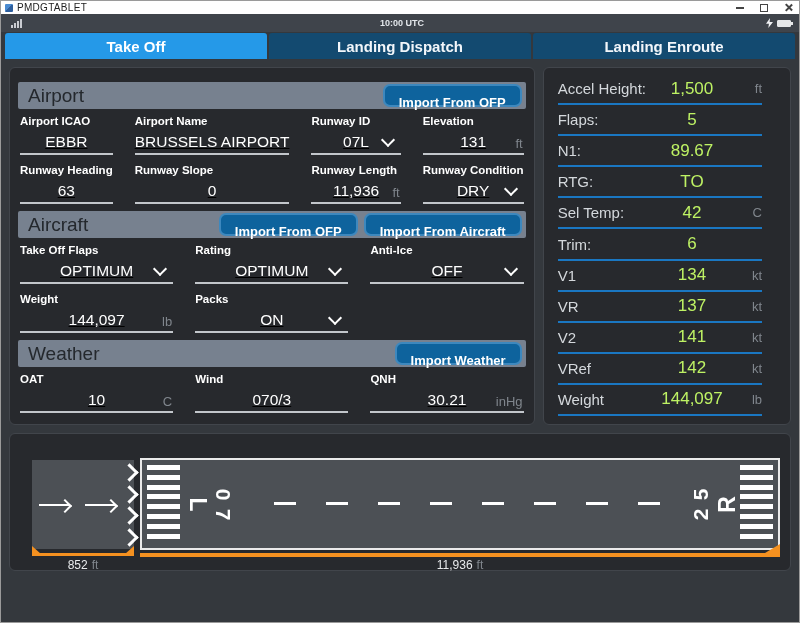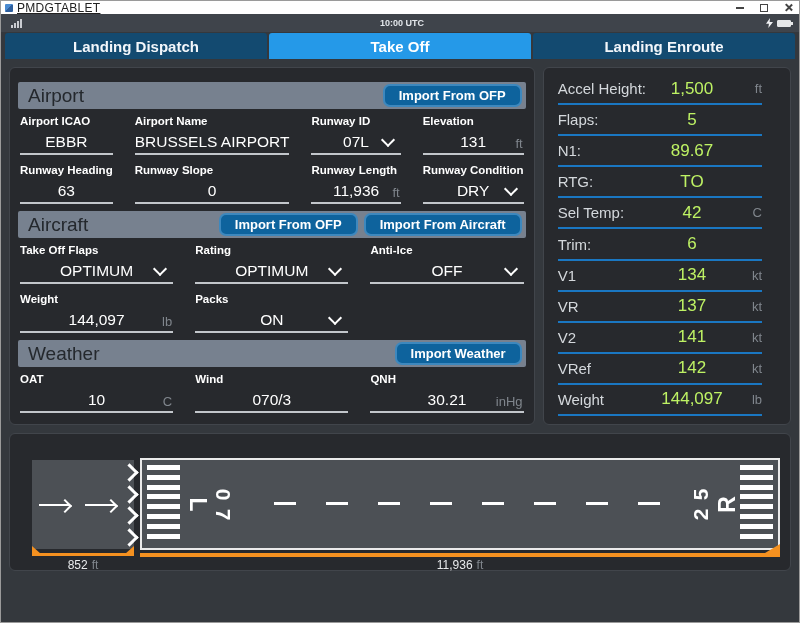--- a/index.html
+++ b/index.html
@@ -3,21 +3,21 @@
 <meta charset="utf-8">
 <style>
   * { margin:0; padding:0; box-sizing:border-box; }
   html,body { width:800px; height:623px; background:#1e1e1e; font-family:"Liberation Sans", sans-serif; }
   .window { width:800px; height:623px; border:1px solid #9a9a9a; background:#34383d; overflow:hidden; position:relative; }
 
   
   .titlebar { height:13px; background:#ffffff; display:flex; align-items:center; justify-content:space-between; padding:0 6px 0 4px; }
   .tb-left { display:flex; align-items:center; gap:4px; }
   .app-icon { width:8px; height:8px; background:linear-gradient(135deg,#4a8ad0 0 50%, #2e5f9e 50% 100%); border-radius:1px; }
-  .tb-title { font-size:12px; color:#222; letter-spacing:.3px;text-decoration:underline; }
+  .tb-title { font-size:10px; color:#222; letter-spacing:.3px; }
   .tb-controls { display:flex; align-items:center; gap:16px; }
   .ic-min { width:8px; height:2px; background:#444; }
   .ic-max { width:8px; height:8px; border:1px solid #444; }
   .ic-close { position:relative; width:9px; height:9px; }
   .ic-close::before,.ic-close::after { content:""; position:absolute; left:4px; top:0; width:1.5px; height:9px; background:#444; }
   .ic-close::before { transform:rotate(45deg); } .ic-close::after { transform:rotate(-45deg); }
 
   
   .statusbar { height:18px; background:#3f444b; position:relative; display:flex; align-items:center; justify-content:space-between; padding:0 8px 0 10px; }
   .status-time { position:absolute; left:4px; right:0; text-align:center; font-size:9px; font-weight:700; color:#e2e6ea; }
@@ -37,29 +37,29 @@
   
   .content { display:flex; gap:8px; padding:8px 8px 0; }
   .panel { background:#27292d; border:1px solid #41454b; border-radius:6px; }
   .form-panel { width:584px; height:358px; padding:6px 8px; }
   .results-panel { flex:1; height:358px; padding:6px 28px 8px 14px; display:flex; flex-direction:column; }
 
   
   .sec-header { height:27px; background:#77818f; border-radius:2px; display:flex; align-items:center; justify-content:space-between; padding:0 4px 0 10px; }
   .sec-title { color:#24282d; font-size:19px; }
   .sec-btns { display:flex; gap:6px; }
-  .sec-btn { background:#0e639d; border:2px solid #3d88be; border-radius:7px; color:#fff; font-weight:700; font-size:13px; height:23px; padding:0 14px; cursor:pointer; font-family:inherit; line-height:18px; }
+  .sec-btn { background:#0e639d; border:2px solid #3d88be; border-radius:7px; color:#fff; font-weight:700; font-size:13px; height:23px; padding:8px 14px; cursor:pointer; font-family:inherit; line-height:18px; }
   .section { margin-top:8px; }
   .section + .section { margin-top:7px; }
 
   .fgrid { display:grid; column-gap:22px; row-gap:7px; padding:4px 2px 0; }
   .fgrid.c4 { grid-template-columns:repeat(4,1fr); }
   .fgrid.c3 { grid-template-columns:repeat(3,1fr); }
   .f-label { font-size:11.5px; font-weight:700; color:#fff; margin:2px 0 3px; white-space:nowrap; }
-  .f-row { position:relative; height:25px; border-bottom:2px solid #c2c6cb; display:flex; align-items:center; justify-content:center; }
+  .f-row { position:relative; height:25px; border-bottom:2px solid #c2c6cb; display:flex; align-items:center; justify-content:center;text-decoration:underline; }
   .f-value { font-size:15.5px; color:#fff; white-space:nowrap; }
   .f-unit { position:absolute; right:1px; bottom:2px; font-size:13px; color:#80868d; }
   .chevron-down { position:absolute; right:7px; top:50%; width:12px; height:12px; margin-top:-7px; }
   .chevron-down::before { content:""; position:absolute; left:1px; top:0; width:8px; height:8px; border-right:2px solid #fff; border-bottom:2px solid #fff; transform:rotate(45deg); }
 
   
   .r-row { flex:1; position:relative; display:flex; align-items:center; border-bottom:2px solid #1a77c2; }
   .r-label { flex:1; font-size:15px; color:#d4d8dc; white-space:nowrap; }
   .r-value { width:92px; text-align:center; font-size:17px; color:#bef264; white-space:nowrap; }
   .r-unit { width:24px; text-align:right; font-size:13px; color:#80868d; }
@@ -126,22 +126,22 @@
         <i></i>
       </span>
     <span class="status-time">10:00 UTC</span>
     <span class="status-right">
       <span class="bolt"></span>
       <span class="battery"></span>
     </span>
   </div>
 
   <nav class="tabbar">
+    <div class="tab active">Take Off</div>
     <div class="tab">Landing Dispatch</div>
-    <div class="tab active">Take Off</div>
     <div class="tab">Landing Enroute</div>
   </nav>
 
   <div class="content">
 
     <div class="panel form-panel">
 
       <div class="section">
         <div class="sec-header">
           <span class="sec-title">Airport</span>

